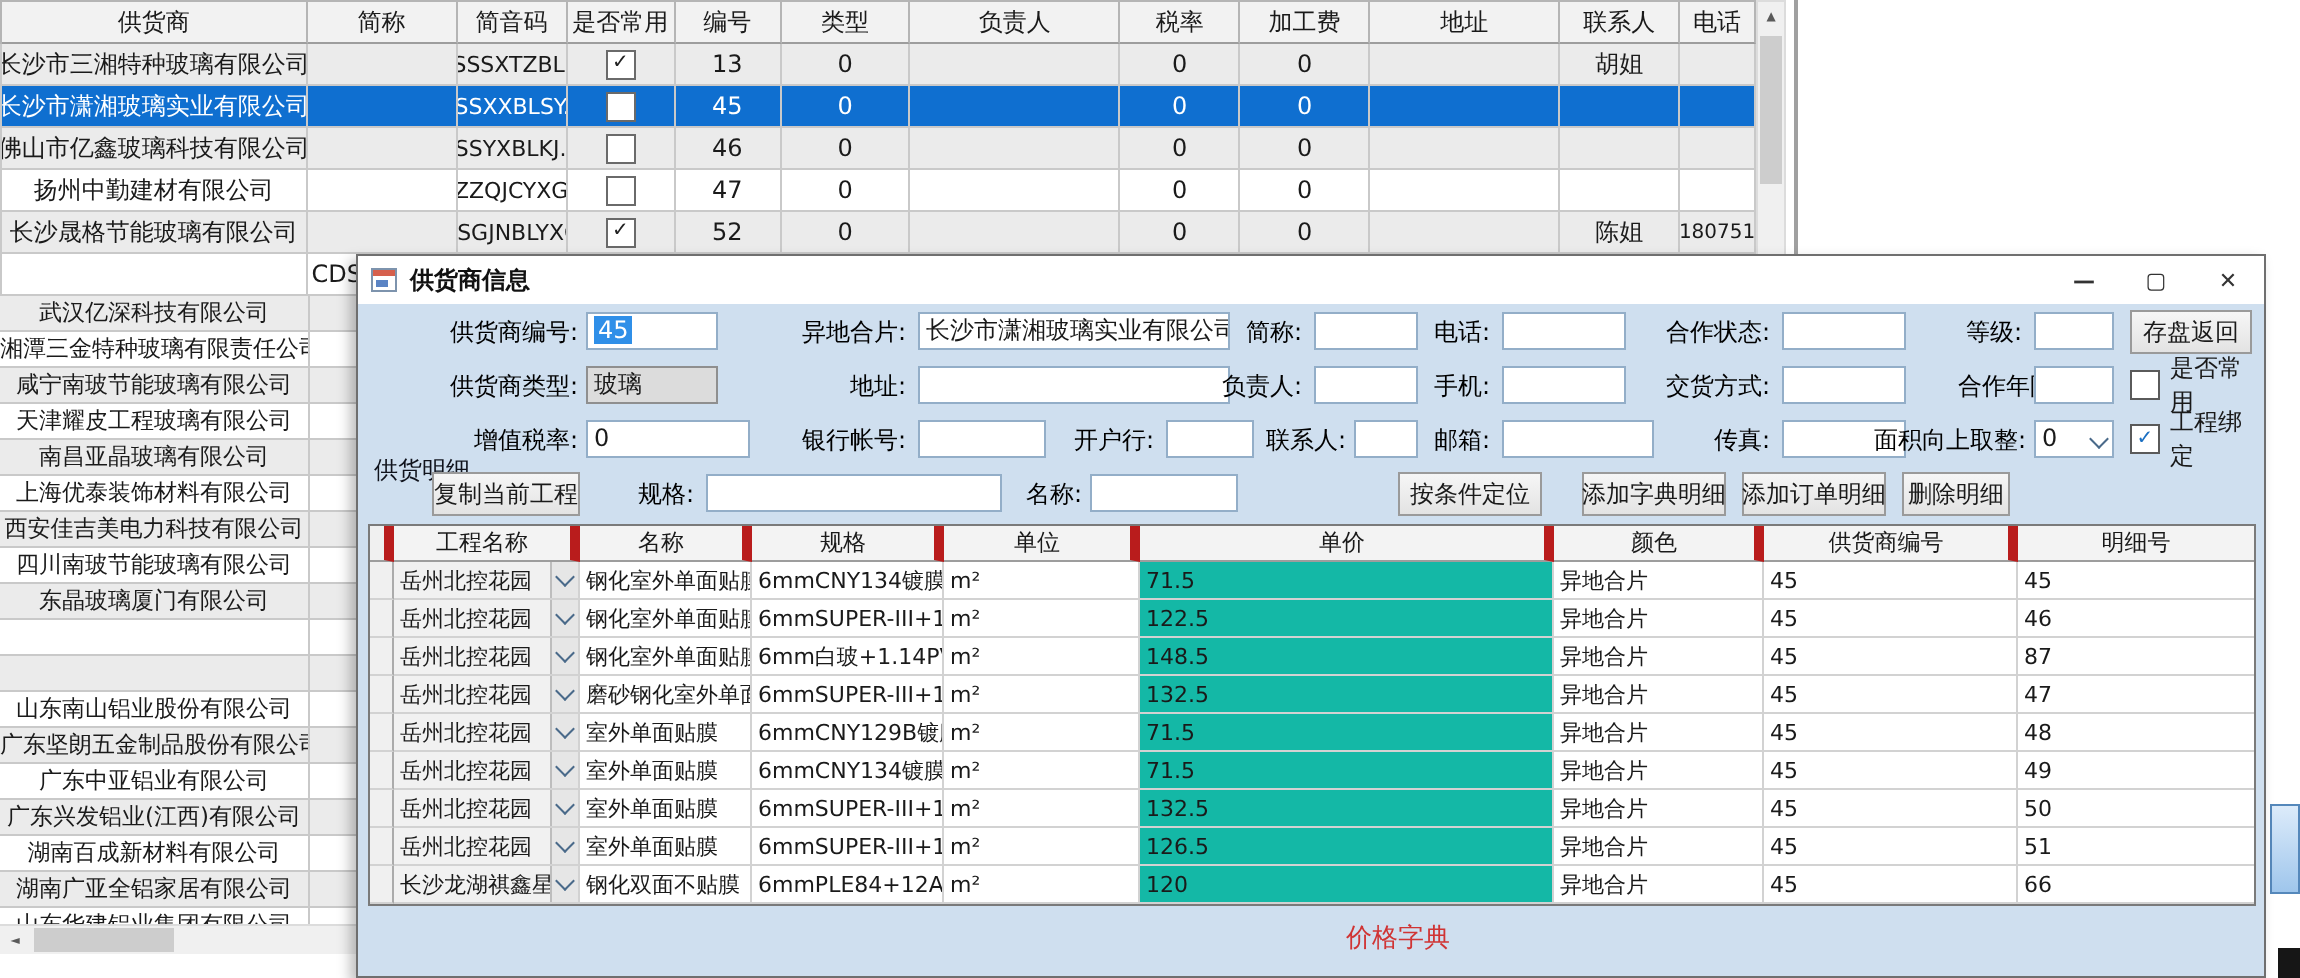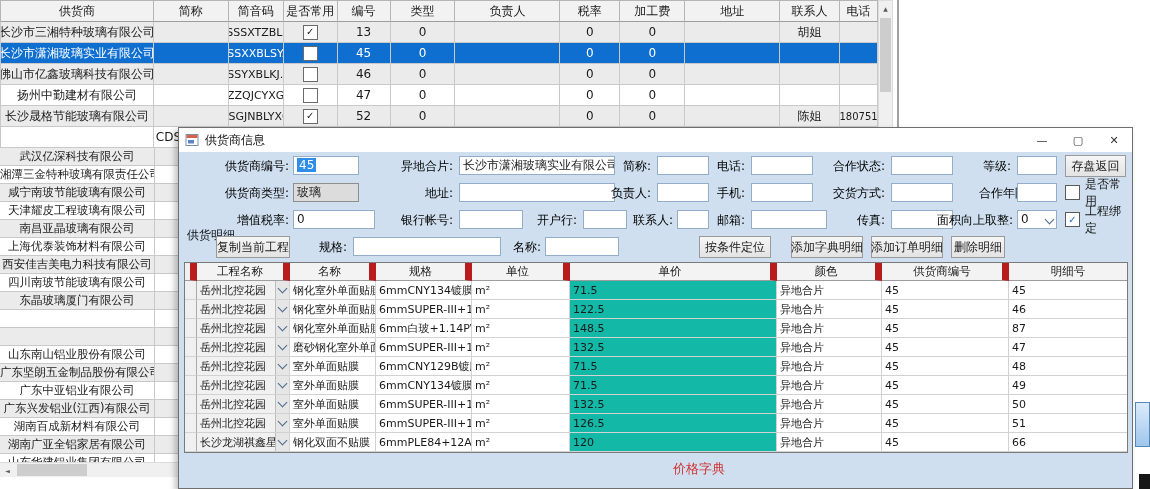--- a/index.html
+++ b/index.html
@@ -42,42 +42,42 @@
   .hscroll{position:absolute;left:0;top:462px;width:178px;height:15px;background:#f0f0f0;border-top:1px solid #dcdcdc;box-sizing:border-box;}
   .hscroll .sarrow{position:absolute;left:0;top:0;width:15px;height:14px;display:flex;align-items:center;justify-content:center;font-size:6px;color:#5a5a5a;}
   .hscroll .thumb{position:absolute;left:17px;top:1px;width:70px;height:12px;background:#cdcdcd;}
 
   
   .artifact-blue{position:absolute;left:1135px;top:402px;width:15px;height:45px;background:linear-gradient(#dcebfa,#9fc6ec);border:1px solid #5588bb;box-sizing:border-box;}
   .artifact-dark{position:absolute;left:1139px;top:474px;width:11px;height:15px;background:#161616;}
 
   
   .dialog{position:absolute;left:178px;top:127px;width:955px;height:362px;background:#cfdfef;border:1px solid #6f6f6f;box-sizing:border-box;box-shadow:-3px 3px 6px rgba(0,0,0,.25);}
-  .titlebar{height:24px;background:#ffffff;display:flex;align-items:center;padding-left:6px;}
+  .titlebar{height:24px;background:#ffffff;display:flex;align-items:center;padding-left:6px;font-weight:bold;}
   .form-icon{width:14px;height:14px;margin-right:6px;flex:0 0 auto;}
   .title{font-size:12px;color:#111;}
   .win-controls{margin-left:auto;display:flex;height:24px;}
   .win-btn{width:36px;display:flex;align-items:center;justify-content:center;color:#333;font-size:11px;}
   .lbl{position:absolute;height:19px;line-height:19px;text-align:right;white-space:nowrap;color:#000000;}
   .inp{position:absolute;height:19px;background:#fff;border:1px solid #93aec8;box-sizing:border-box;line-height:17px;padding:0 3px;overflow:hidden;white-space:nowrap;}
   .inp.gray{background:#dcdcdc;border-color:#8f8f8f;}
   .selhl{background:#2f8fe8;color:#fff;font-style:normal;padding:0 2px;}
   .btn{position:absolute;height:22px;background:linear-gradient(#f6f6f6,#e3e3e3);border:1px solid #9a9a9a;box-sizing:border-box;display:flex;align-items:center;justify-content:center;white-space:nowrap;font-size:12px;}
   .cbrow{position:absolute;display:flex;align-items:center;gap:5px;height:19px;}
   .cbbox{width:13px;height:13px;border:1px solid #5a5a5a;background:#fff;display:flex;align-items:center;justify-content:center;flex:0 0 auto;}
   .cbbox i{font-style:normal;font-size:10px;line-height:10px;color:#1b6fc2;}
   .combo{position:absolute;height:19px;background:#fff;border:1px solid #93aec8;box-sizing:border-box;line-height:17px;padding:0 14px 0 3px;}
   .combo .chev,.cbtn .chev{width:6px;height:6px;border-right:1.6px solid #4a6a8a;border-bottom:1.6px solid #4a6a8a;transform:rotate(45deg);display:block;}
   .combo .chev{position:absolute;right:3px;top:5px;}
   .section-label{position:absolute;color:#10131c;}
 
   
   .dgrid{position:absolute;left:5px;top:134px;width:944px;height:191px;background:#fff;border:1px solid #7a7a7a;box-sizing:border-box;overflow:hidden;}
   .dhead{display:flex;height:18px;background:#f3f3f3;}
-  .dh{display:flex;align-items:center;justify-content:center;border-right:7px solid #b91c1c;border-bottom:1px solid #9d9d9d;box-sizing:border-box;overflow:hidden;white-space:nowrap;font-size:11.5px;}
+  .dh{display:flex;align-items:center;justify-content:center;border-right:5px solid #b91c1c;border-bottom:1px solid #9d9d9d;box-sizing:border-box;overflow:hidden;white-space:nowrap;font-size:11.5px;}
   .dh.rowhdr{width:12px;background:#f0f0f0;}
   .dhcols{display:flex;}
   .dhcols .dh:nth-of-type(1){width:93px}.dhcols .dh:nth-of-type(2){width:86px}
   .dhcols .dh:nth-of-type(3){width:96px}.dhcols .dh:nth-of-type(4){width:98px}
   .dhcols .dh:nth-of-type(5){width:207px}.dhcols .dh:nth-of-type(6){width:105px}
   .dhcols .dh:nth-of-type(7){width:127px}.dhcols .dh:nth-of-type(8){width:118px;border-right:none}
   .drow{display:flex;height:19px;}
   .dc{display:flex;align-items:center;padding:0 3px;border-right:1px solid #d2d2d2;border-bottom:1px solid #d2d2d2;box-sizing:border-box;overflow:hidden;white-space:nowrap;font-size:11px;}
   .dc.rowhdr{width:12px;background:#f0f0f0;padding:0;border-right:1px solid #ababab;}
   .dc.proj{width:93px;background:#f1f1f1;position:relative;padding-right:15px;}

